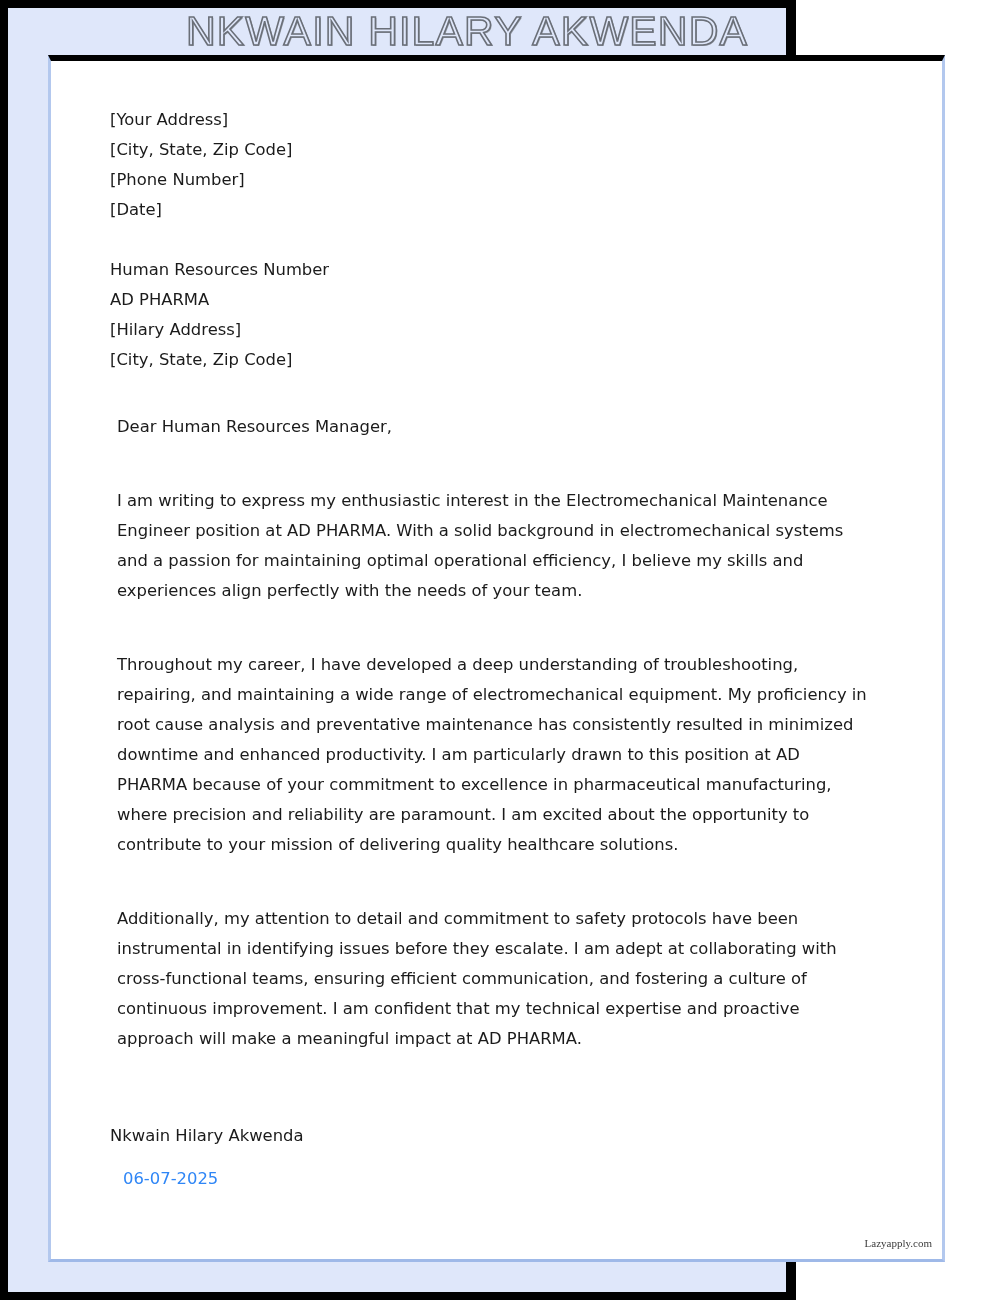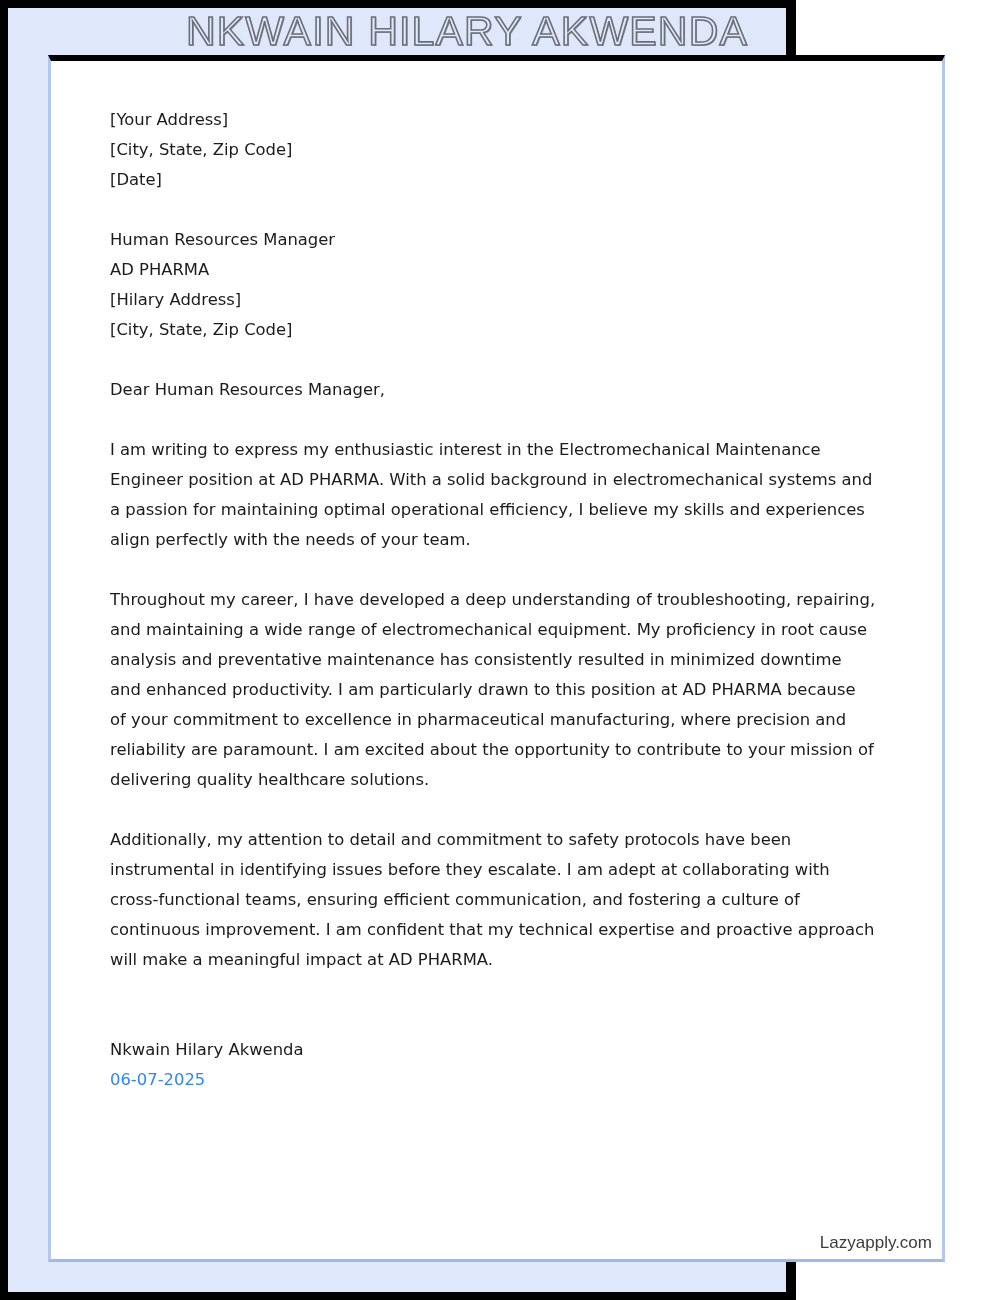--- a/index.html
+++ b/index.html
@@ -83,64 +83,65 @@
     color: #1b1b1b;
   }
 
   .block {
     margin: 0;
   }
   .line {
     white-space: pre;
   }
   p.para {
-    margin: 0;
+    margin: 7px;
     text-align: left;
   }
   .gap {
     height: 30px;
   }
 
   .date-line {
     color: #2f86f6;
-    margin: 0;
+    margin: 13px;
   }
 
   .footer-brand {
     position: absolute;
     right: 10px;
     bottom: 8px;
-    font-family: Liberation Sans, sans-serif;
-    font-size: 17px;
+    font-family: Liberation Serif, serif;
+    font-size: 11px;
     line-height: 16px;
     color: #3c3c3c;
   }
 </style>
 </head>
 <body>
 
 <div class="page">
 
   <div class="header-band">
     <div class="header-title">NKWAIN HILARY AKWENDA</div>
   </div>
 
   <div class="letter-card">
     <div class="letter-inner">
 
       <div class="block">
         <div class="line">[Your Address]</div>
         <div class="line">[City, State, Zip Code]</div>
+        <div class="line">[Phone Number]</div>
         <div class="line">[Date]</div>
       </div>
 
       <div class="gap"></div>
 
       <div class="block">
-        <div class="line">Human Resources Manager</div>
+        <div class="line">Human Resources Number</div>
         <div class="line">AD PHARMA</div>
         <div class="line">[Hilary Address]</div>
         <div class="line">[City, State, Zip Code]</div>
       </div>
 
       <div class="gap"></div>
 
       <p class="para">Dear Human Resources Manager,</p>
 
       <div class="gap"></div>

